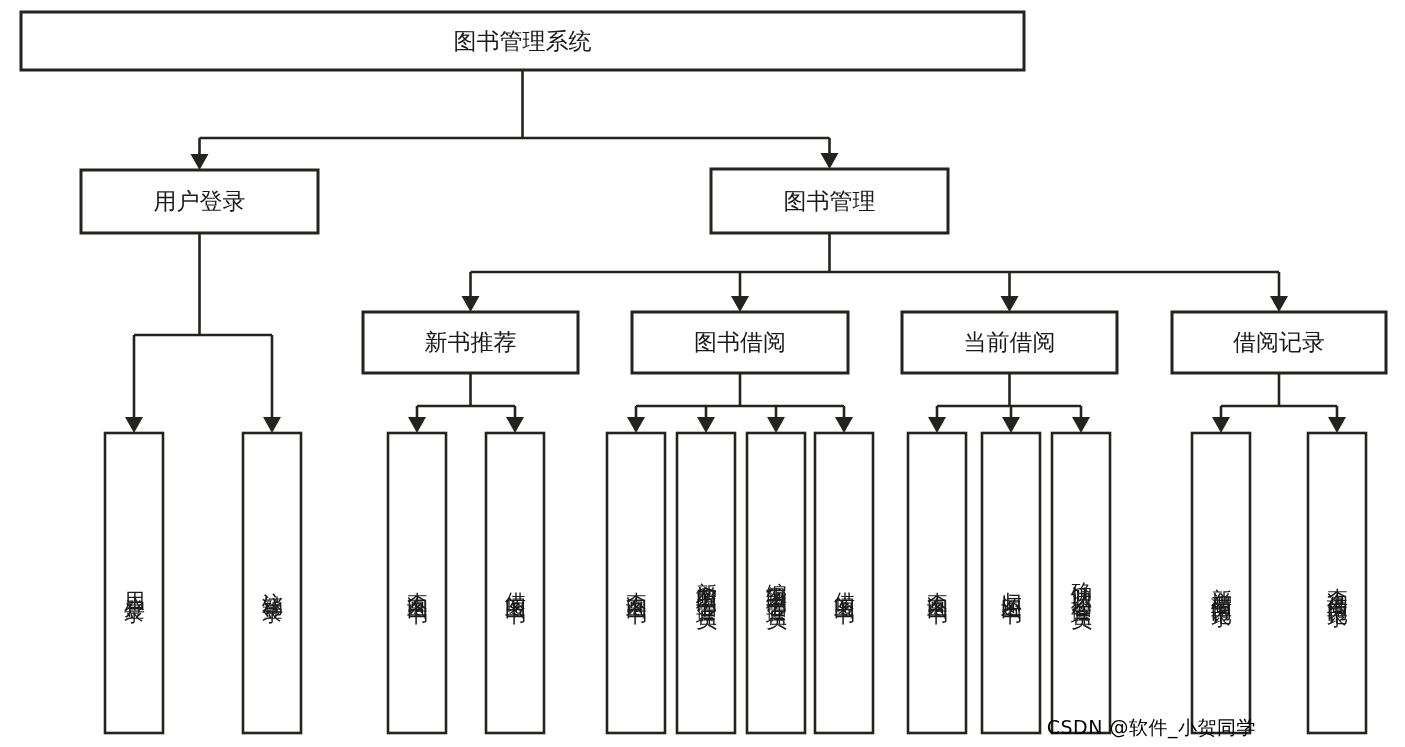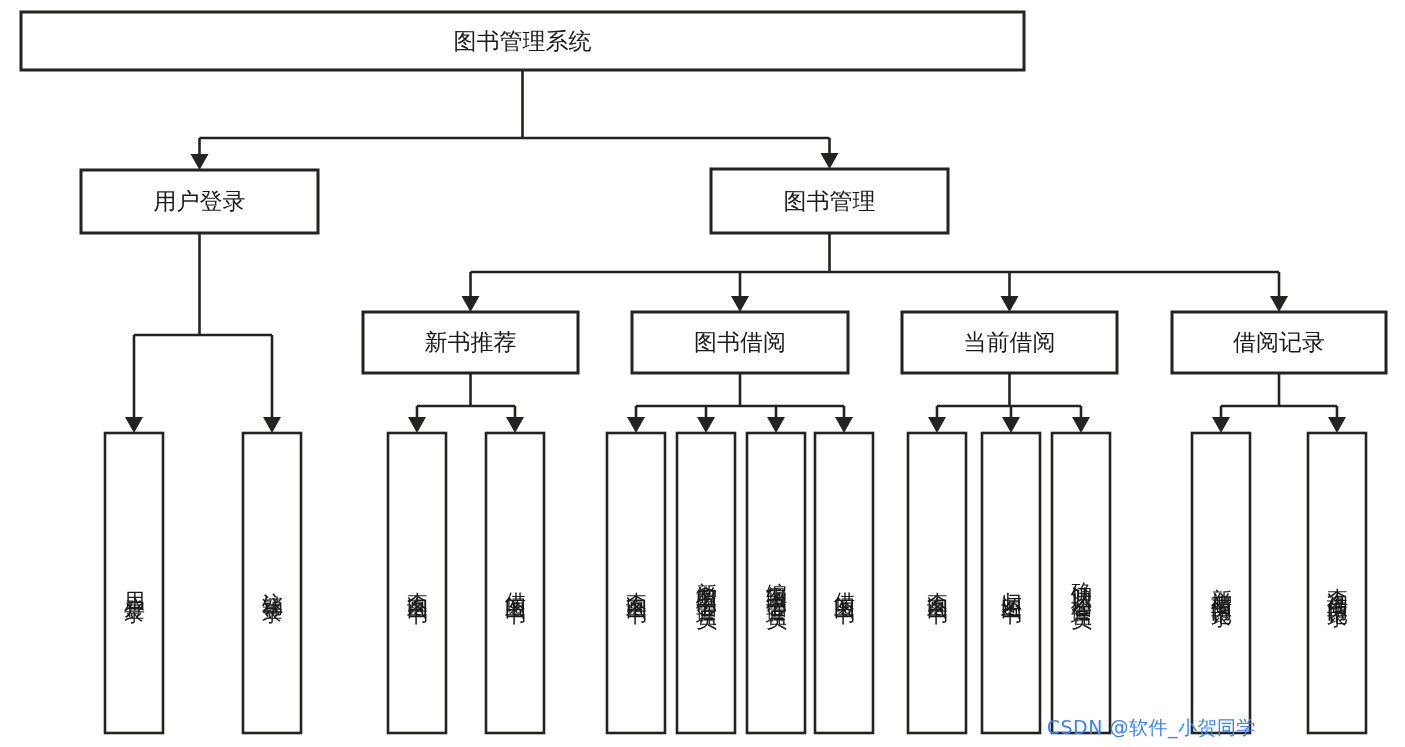--- a/index.html
+++ b/index.html
@@ -68,21 +68,21 @@
     transform: translateX(-50%);
     text-align: center;
     pointer-events: none;
   }
   .watermark {
     position: absolute;
     right: 10px;
     bottom: 6px;
     font-family: "DejaVu Sans", "Liberation Sans", sans-serif;
     font-size: 19px;
-    color: #3b82f6;
+    color: #000000;
     white-space: nowrap;
     letter-spacing: 0.5px;
   }
 </style>
 </head>
 <body>
 
 <div id="diagram-root">
   <svg class="diagram" viewBox="0 0 1405 747">
     <g id="edges-layer">

